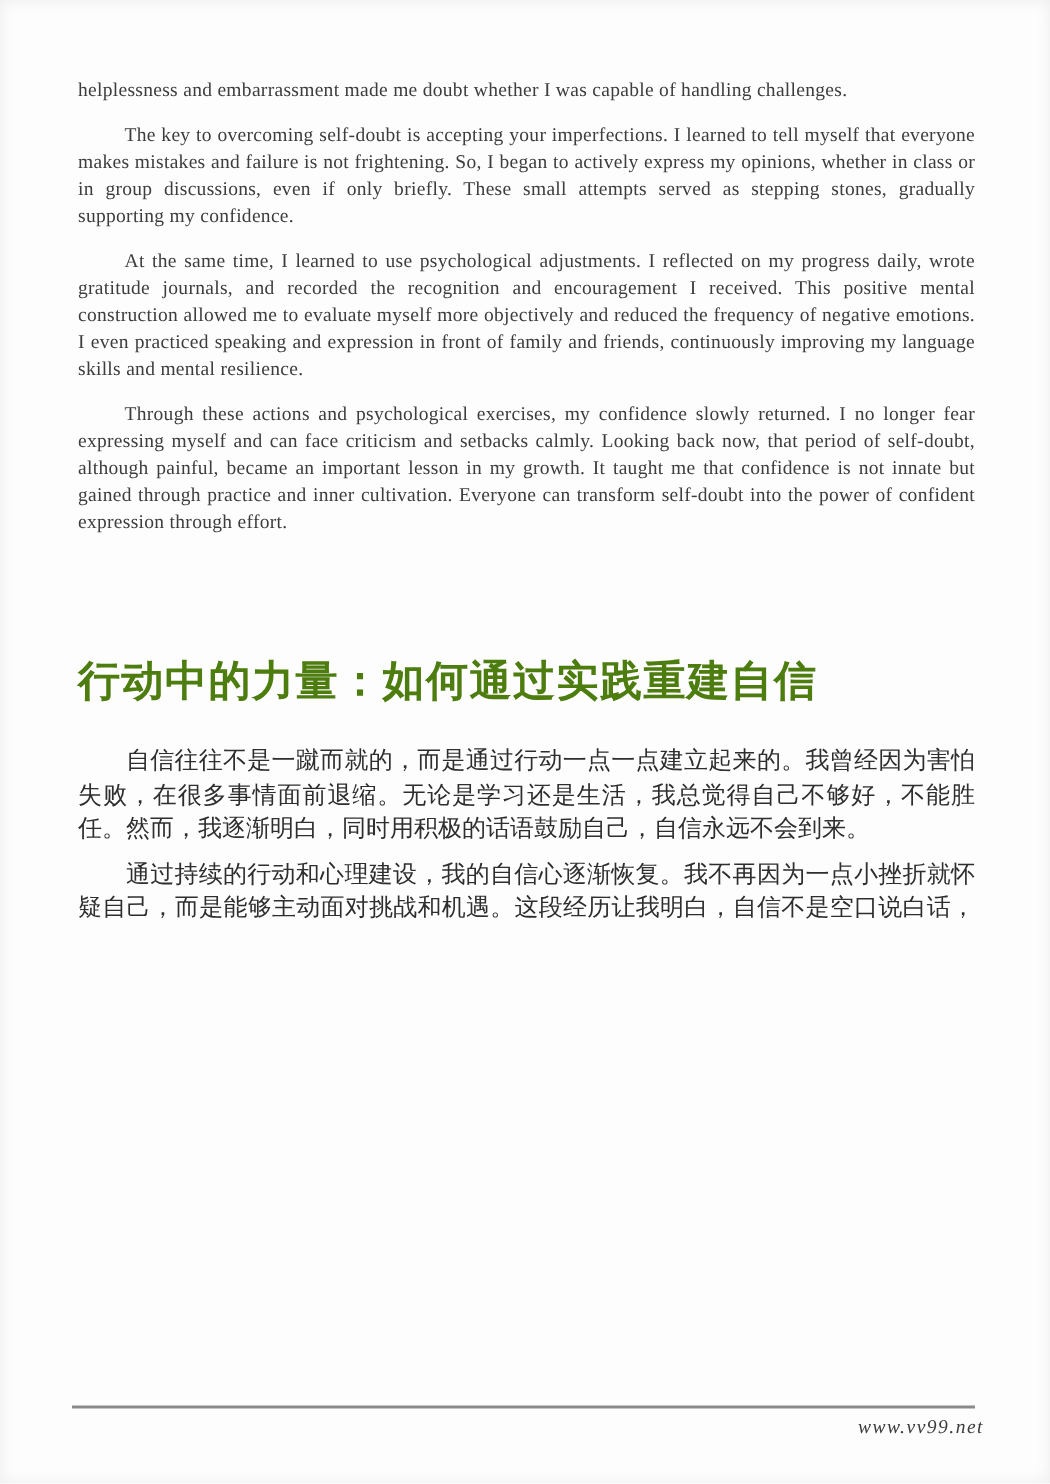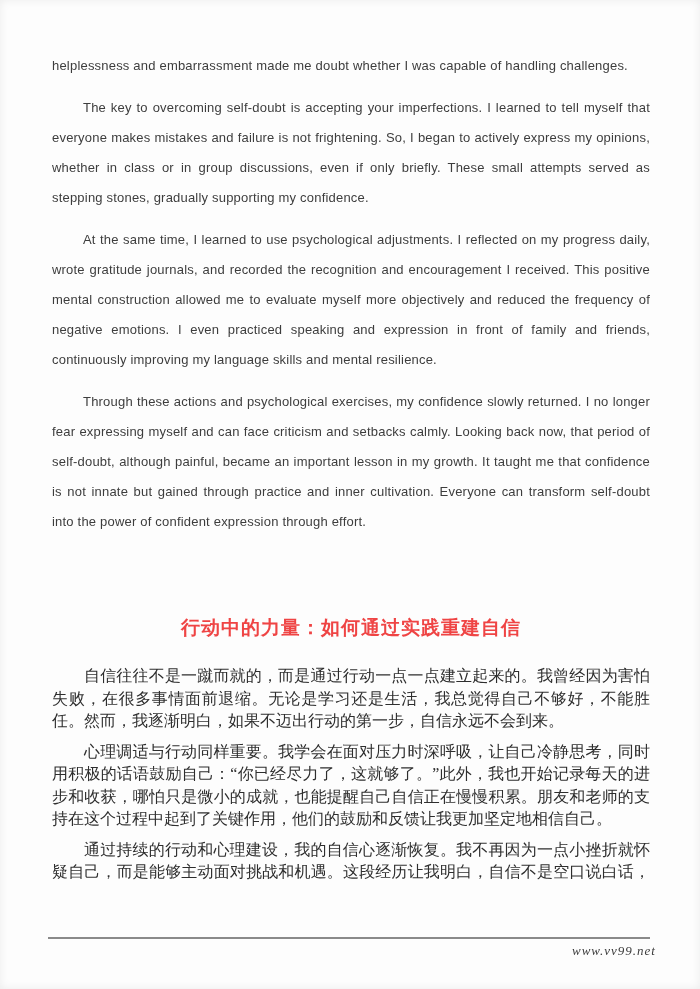--- a/index.html
+++ b/index.html
@@ -32,40 +32,40 @@
     white-space: nowrap;
     user-select: none;
   }
   .content {
     position: relative;
     z-index: 1;
   }
   
   .english p {
     margin: 0 0 12px 0;
-    font-family: Liberation Sans, sans-serif;
+    font-family: Liberation Serif, serif;
     font-size: 13px;
-    line-height: 30px;
+    line-height: 18px;
     letter-spacing: 0.2px;
     color: #3d3d3d;
     text-align: justify;
     text-indent: 31px;
   }
   .english p.no-indent {
     text-indent: 0;
   }
   
   .essay-title {
     margin: 78px 0 24px 0;
     font-family: "Liberation Serif", serif;
-    font-size: 19px;
+    font-size: 28px;
     font-weight: bold;
     letter-spacing: 1px;
-    color: #ef4444;
-    text-align: center;
+    color: #4d7c0f;
+    text-align: left;
   }
   
   .chinese p {
     margin: 0 0 8px 0;
     font-family: "Liberation Serif", serif;
     font-size: 16px;
     line-height: 22.5px;
     color: #2e2e2e;
     text-align: justify;
     text-indent: 2em;
@@ -110,22 +110,21 @@
     <section class="english">
       <p class="no-indent">helplessness and embarrassment made me doubt whether I was capable of handling challenges.</p>
       <p>The key to overcoming self-doubt is accepting your imperfections. I learned to tell myself that everyone makes mistakes and failure is not frightening. So, I began to actively express my opinions, whether in class or in group discussions, even if only briefly. These small attempts served as stepping stones, gradually supporting my confidence.</p>
       <p>At the same time, I learned to use psychological adjustments. I reflected on my progress daily, wrote gratitude journals, and recorded the recognition and encouragement I received. This positive mental construction allowed me to evaluate myself more objectively and reduced the frequency of negative emotions. I even practiced speaking and expression in front of family and friends, continuously improving my language skills and mental resilience.</p>
       <p>Through these actions and psychological exercises, my confidence slowly returned. I no longer fear expressing myself and can face criticism and setbacks calmly. Looking back now, that period of self-doubt, although painful, became an important lesson in my growth. It taught me that confidence is not innate but gained through practice and inner cultivation. Everyone can transform self-doubt into the power of confident expression through effort.</p>
     </section>
 
     <h1 class="essay-title">行动中的力量：如何通过实践重建自信</h1>
 
     <section class="chinese">
-      <p>自信往往不是一蹴而就的，而是通过行动一点一点建立起来的。我曾经因为害怕失败，在很多事情面前退缩。无论是学习还是生活，我总觉得自己不够好，不能胜任。然而，我逐渐明白，如果不迈出行动的第一步，自信永远不会到来。</p>
-      <p>心理调适与行动同样重要。我学会在面对压力时深呼吸，让自己冷静思考，同时用积极的话语鼓励自己：“你已经尽力了，这就够了。”此外，我也开始记录每天的进步和收获，哪怕只是微小的成就，也能提醒自己自信正在慢慢积累。朋友和老师的支持在这个过程中起到了关键作用，他们的鼓励和反馈让我更加坚定地相信自己。</p>
+      <p>自信往往不是一蹴而就的，而是通过行动一点一点建立起来的。我曾经因为害怕失败，在很多事情面前退缩。无论是学习还是生活，我总觉得自己不够好，不能胜任。然而，我逐渐明白，同时用积极的话语鼓励自己，自信永远不会到来。</p>
       <p class="page-cut">通过持续的行动和心理建设，我的自信心逐渐恢复。我不再因为一点小挫折就怀疑自己，而是能够主动面对挑战和机遇。这段经历让我明白，自信不是空口说白话，而是通过不断尝试、总</p>
     </section>
 
   </div>
 
   <div class="footer-line"></div>
   <div class="footer-url">www.vv99.net</div>
 
 </div>
 

